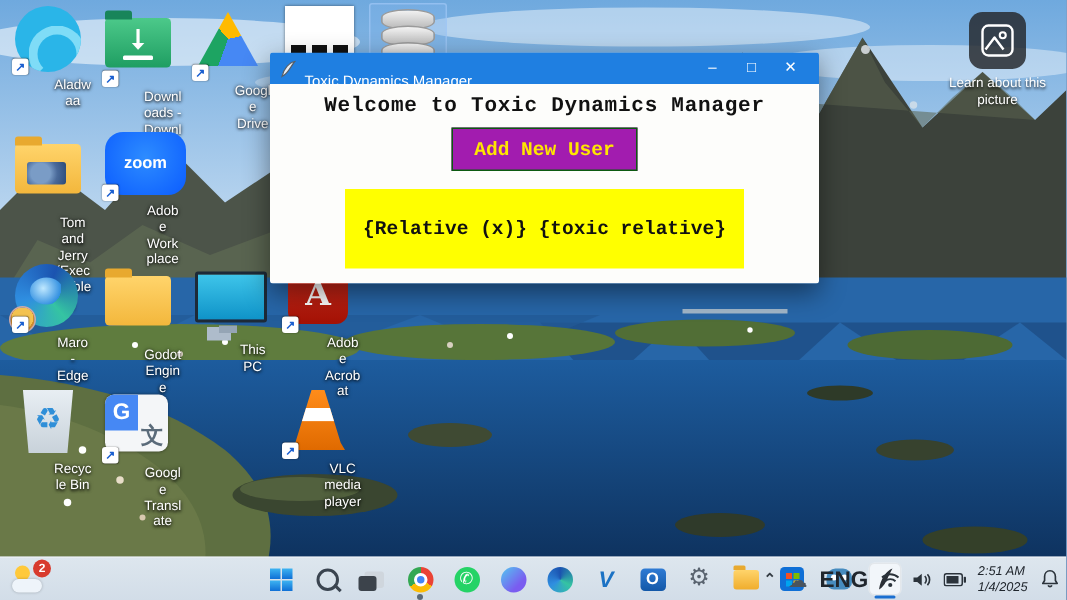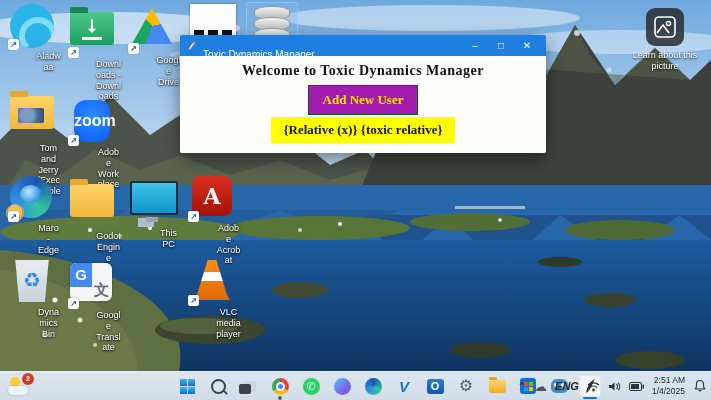--- a/index.html
+++ b/index.html
@@ -29,22 +29,22 @@
   .folder.green{background:linear-gradient(#3fd globalthis,#2aa86a);background:linear-gradient(#4cc98a,#1f9e62);}
   .folder.green::before{background:#18855a;}
   .dl-arrow{position:absolute;left:50%;top:4px;transform:translateX(-50%);color:#fff;font-weight:bold;font-size:18px;}
   .dl-arrow::before{content:"⭣";}
   .dl-bar{position:absolute;left:12px;bottom:5px;width:20px;height:3px;background:#fff;border-radius:1px;}
   .ic-gdrive{width:40px;height:36px;margin:4px auto 0;
     background:conic-gradient(from 200deg,#1da462 0 33%,#ffba00 0 66%,#4688f4 0 100%);
     clip-path:polygon(50% 0,100% 100%,0 100%);}
   .tj-img{position:absolute;left:8px;top:12px;width:26px;height:15px;border-radius:2px;
     background:radial-gradient(circle at 35% 50%,#7a9cc6 0 35%,#4a6a9a 60%,#2b4a77);}
-  .ic-zoom{width:36px;height:42px;margin:12px auto;border-radius:12px;background:radial-gradient(circle at 50% 40%,#2d8cff,#0b5cff);
-    color:#fff;font-size:16px;font-weight:bold;line-height:42px;text-align:center;}
+  .ic-zoom{width:54px;height:42px;margin:0 auto;border-radius:12px;background:radial-gradient(circle at 50% 40%,#2d8cff,#0b5cff);
+    color:#fff;font-size:11px;font-weight:bold;line-height:42px;text-align:center;}
   .ic-docs{width:32px;height:42px;margin:0 auto;border-radius:4px;background:linear-gradient(#4d90fe,#2a6df4);position:relative;}
   .ic-docs::before{content:"";position:absolute;left:7px;top:10px;width:18px;height:4px;background:#fff;
     box-shadow:0 8px 0 #fff,0 16px 0 #fff;}
   .ic-edge{width:42px;height:42px;border-radius:50%;
     background:conic-gradient(from 140deg,#35c4a2,#2f8ee0,#1b53b0,#35c4a2);position:relative;}
   .ic-edge::after{content:"";position:absolute;left:10px;top:9px;width:22px;height:18px;border-radius:50%;
     background:radial-gradient(circle at 40% 40%,#bfe8ff,#2f8ee0 70%,transparent 71%);}
   .badge-pizza{position:absolute;left:-4px;bottom:-2px;width:16px;height:16px;border-radius:50%;
     background:radial-gradient(circle at 50% 45%,#f3c24f 0 60%,#cf8a2e 61% 75%,#9bb35a 76%);border:1px solid #caa;}
   .ic-monitor{width:44px;height:30px;margin-top:5px;background:linear-gradient(#3ec5ea,#0f93c8);
@@ -84,25 +84,25 @@
 
   
   .appwin{position:absolute;left:180px;top:35px;width:366px;z-index:10;
     box-shadow:0 6px 18px rgba(0,0,0,.45);border-radius:2px;overflow:hidden;}
   .titlebar{height:21px;background:#1f7fe1;display:flex;align-items:center;padding:0 6px;color:#fff;}
   .titlebar .ticon{width:12px;height:12px;margin-right:5px;flex:none;}
   .titlebar .ttext{font-size:10px;flex:1;white-space:nowrap;margin-top:18px;}
   .winbtn{width:26px;height:21px;line-height:21px;text-align:center;font-size:10px;color:#fff;cursor:pointer;}
   .winbtn.min::before{content:"–";} .winbtn.max::before{content:"□";} .winbtn.close::before{content:"✕";}
   .winbody{background:#fdfdfb;padding:5px 0 10px;display:flex;flex-direction:column;align-items:center;}
-  .fancy{font-family:Liberation Serif, serif;font-weight:bold;}
+  .fancy{font-family:Liberation Mono, monospace;font-weight:bold;}
   .heading{font-size:14px;color:#111;letter-spacing:.5px;margin:2px 0 6px;}
   .greenbtn{background:#a21caf;border:1px solid #0c5a10;color:#ffe600;font-size:13px;
     padding:6px 14px;cursor:pointer;}
-  .yellowbanner{margin-top:2px;background:#ffff00;color:#111;font-size:13px;padding:5px 12px;}
+  .yellowbanner{margin-top:12px;background:#ffff00;color:#111;font-size:13px;padding:19px 12px;}
 
   
   .taskbar{position:absolute;left:0;bottom:0;width:711px;height:28px;z-index:20;
     background:linear-gradient(#dde6ee,#d2dde8);border-top:1px solid rgba(255,255,255,.5);
     display:flex;align-items:center;}
   .tb-center{position:absolute;left:176px;top:0;height:28px;display:flex;align-items:center;gap:9px;}
   .tbi{width:22px;height:22px;display:flex;align-items:center;justify-content:center;position:relative;
     border-radius:4px;cursor:pointer;flex:none;}
   .tbi.active{background:#f2f6fa;box-shadow:inset 0 0 0 1px rgba(0,0,0,.06);}
   .tbi.active::after{content:"";position:absolute;bottom:-2px;left:4px;width:14px;height:2px;border-radius:2px;background:#1b6fd0;}
@@ -147,22 +147,22 @@
     box-shadow:0 0 2px rgba(0,0,0,.25);}
   .wbadge{position:absolute;right:-4px;top:-4px;min-width:12px;height:12px;border-radius:7px;background:#d83b2e;
     color:#fff;font-size:8px;line-height:12px;text-align:center;font-weight:bold;padding:0 2px;box-sizing:border-box;}
 
   .tray{position:absolute;right:4px;top:0;height:28px;display:flex;align-items:center;gap:8px;color:#20262d;}
   .tray .titem{display:flex;align-items:center;justify-content:center;cursor:pointer;}
   .chev{font-size:10px;font-weight:bold;color:#343c44;}
   .chev::before{content:"⌃";}
   .cloudic{font-size:13px;color:#4a545e;}
   .cloudic::before{content:"☁";}
-  .lang{font-size:11px;font-weight:bold;font-style:italic;}
-  .clock{font-size:8.5px;text-align:right;line-height:1.25;cursor:pointer;}
+  .lang{font-size:15px;font-weight:bold;}
+  .clock{font-size:8.5px;text-align:left;line-height:1.25;cursor:pointer;font-style:italic;}
   .bellbox{width:14px;height:14px;}
 
   svg{display:block;}
 </style>
 </head>
 <body>
 
 <div class="desktop">
 
   <div class="wallpaper">
@@ -293,21 +293,21 @@
         <div class="ic-adobe">A</div>
       <span class="sc-arrow"></span>
       </div>
     <div class="lbl">Adobe Acrobat</div>
   </div>
 
   <div class="dicon" style="left:3px;top:260px">
     <div class="art">
         <div class="ic-bin"></div>
       </div>
-    <div class="lbl">Dynamics Bin</div>
+    <div class="lbl">Recycle Bin</div>
   </div>
   <div class="dicon" style="left:63px;top:260px">
     <div class="art">
         <div class="ic-translate"></div>
       <span class="sc-arrow"></span>
       </div>
     <div class="lbl">Google Translate</div>
   </div>
   <div class="dicon" style="left:183px;top:260px">
     <div class="art">

